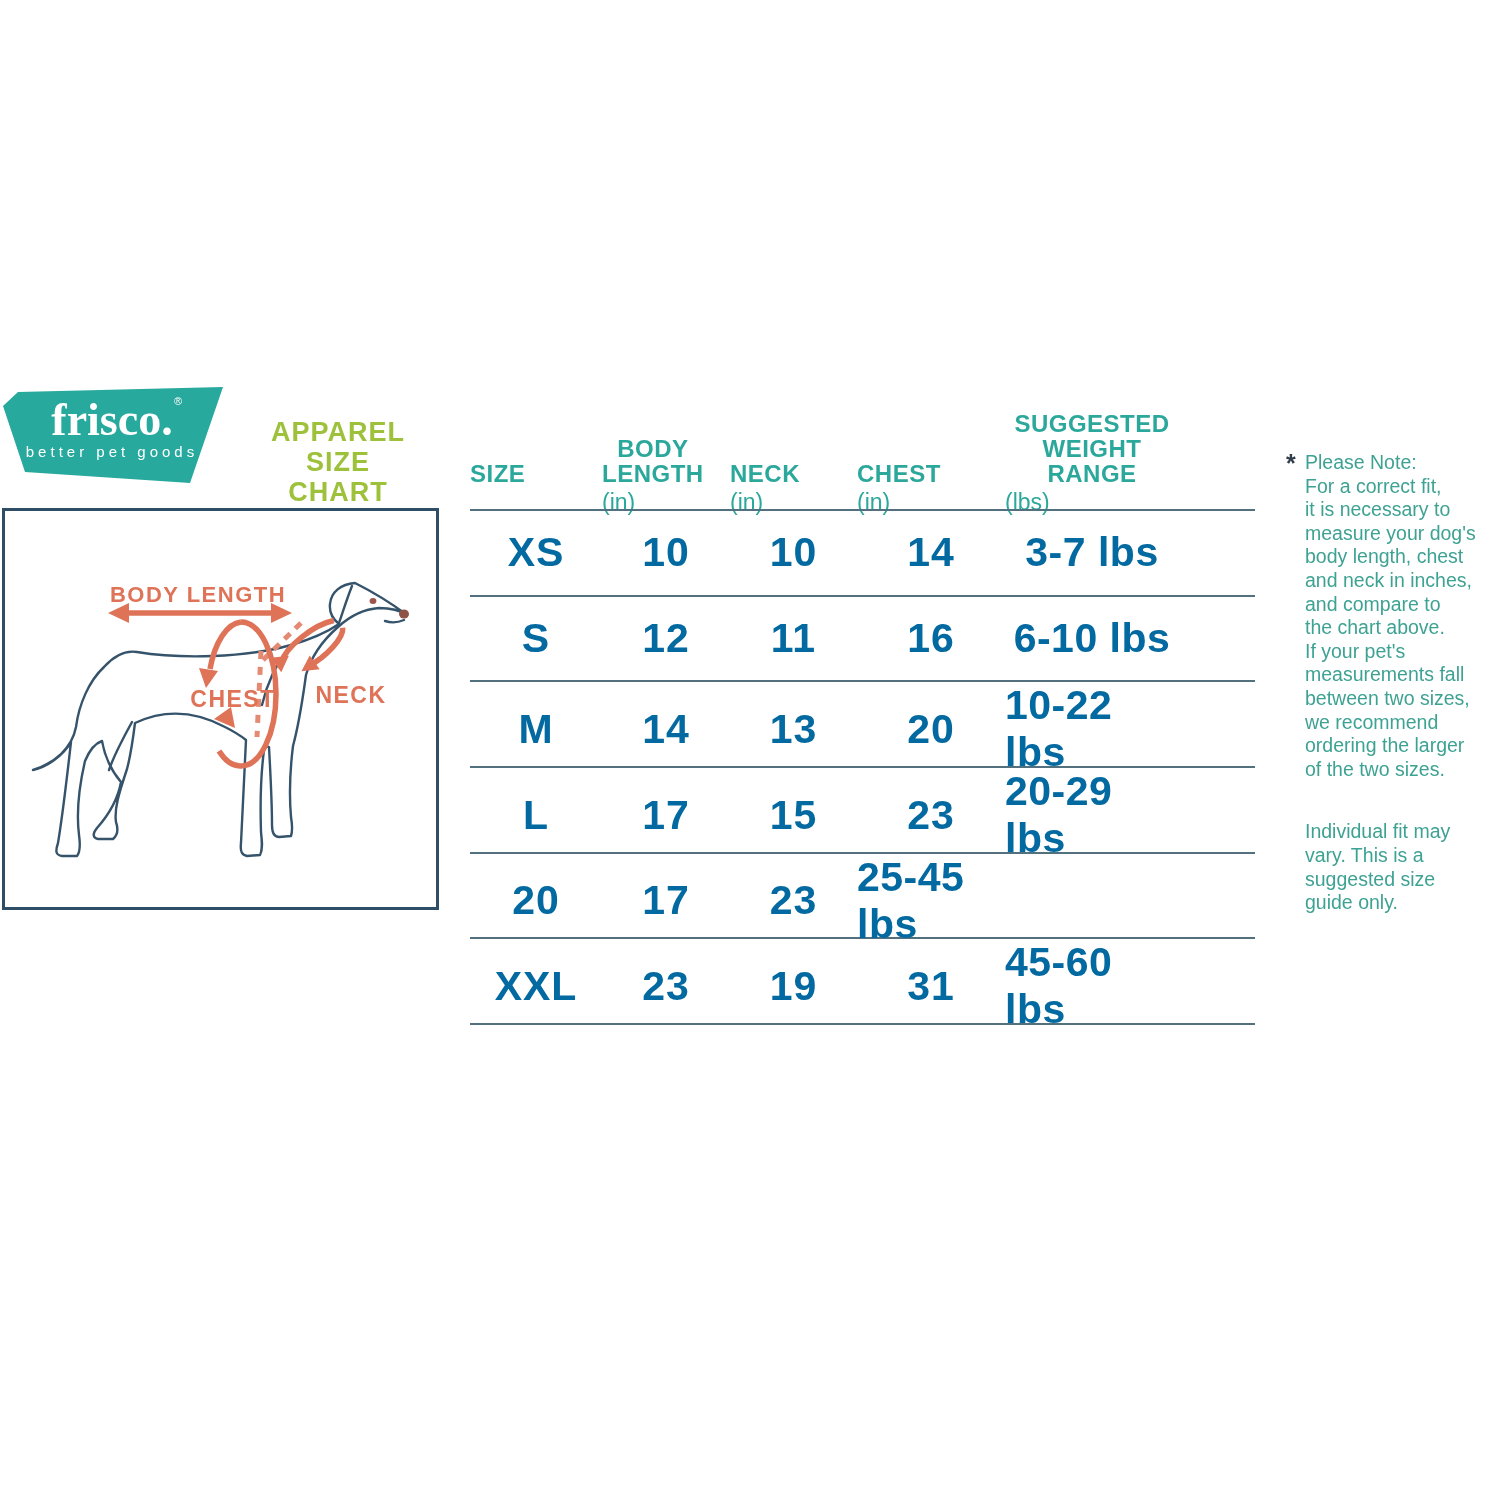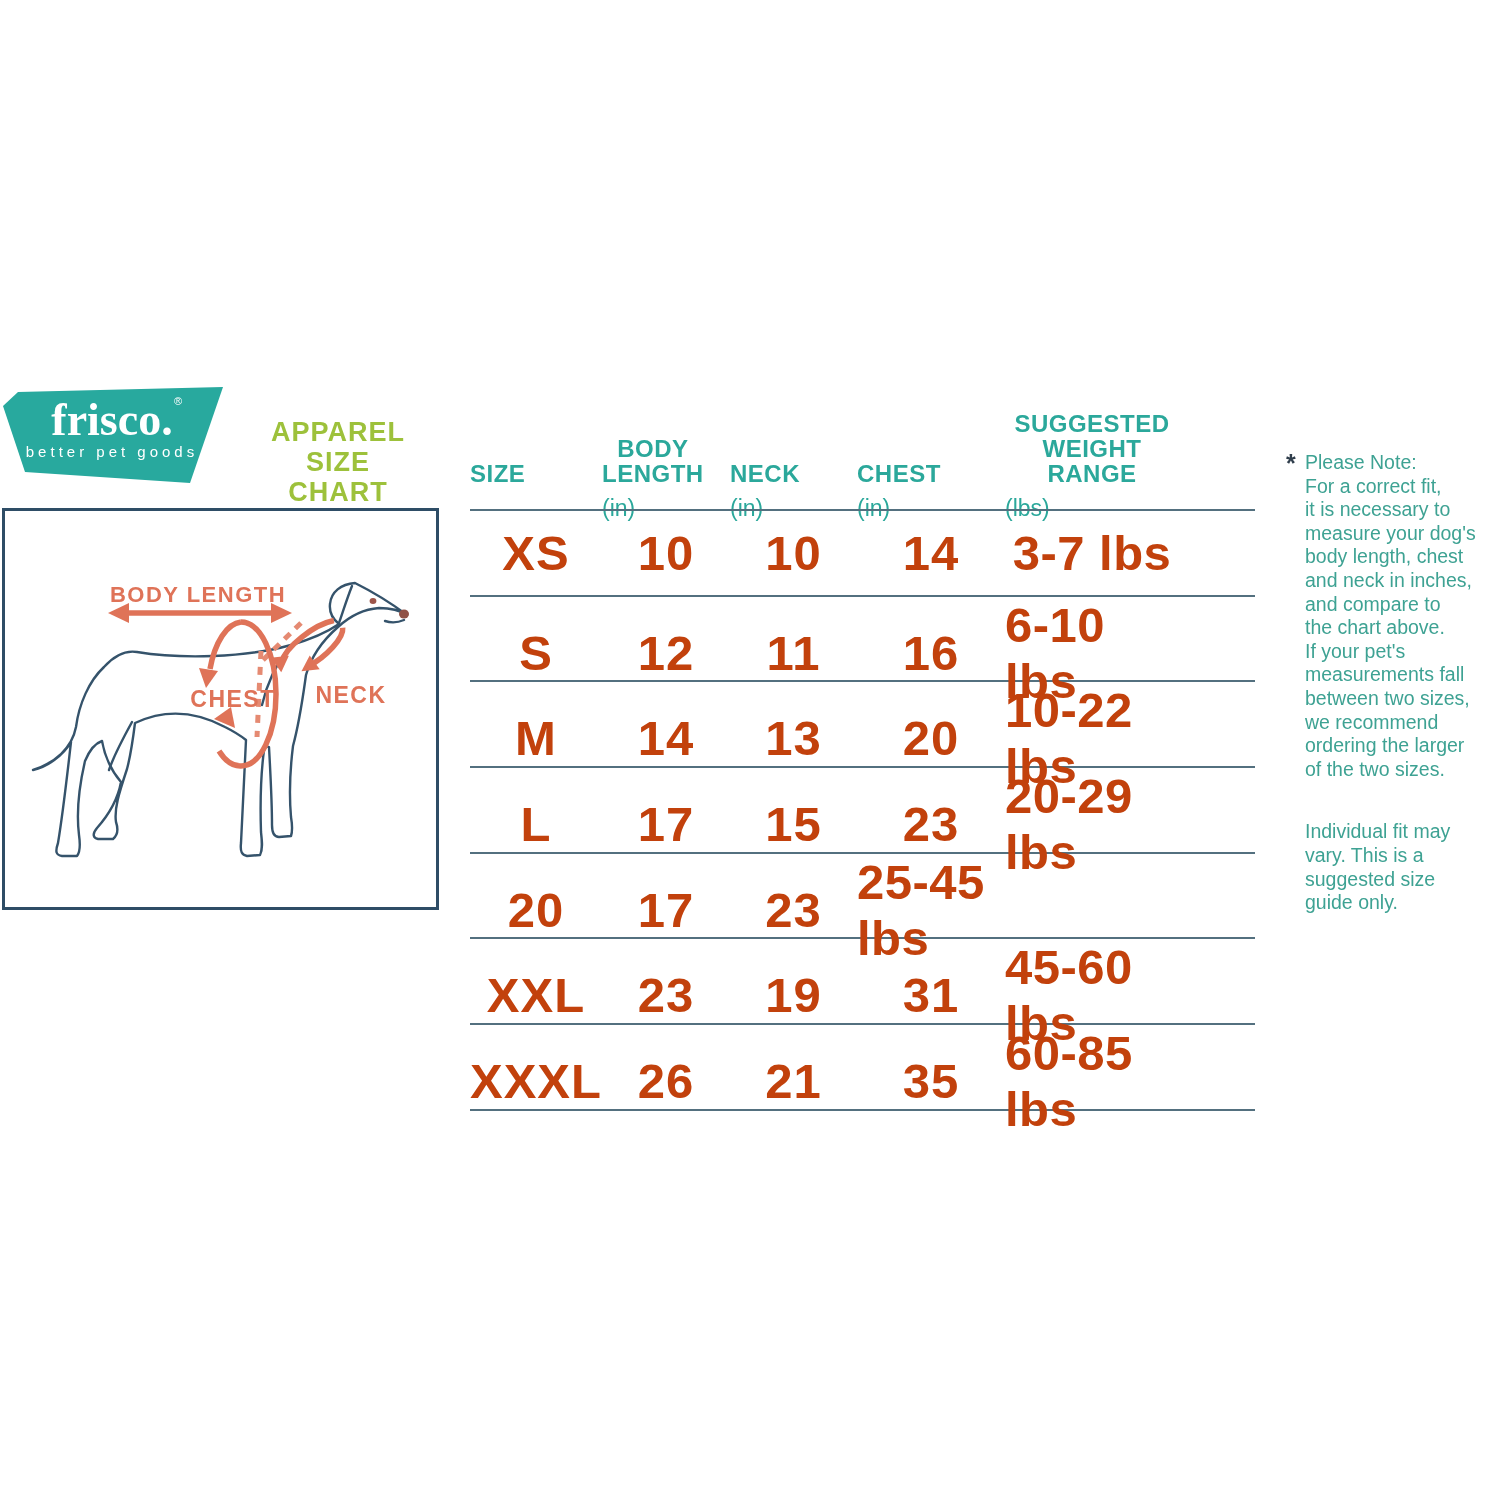--- a/index.html
+++ b/index.html
@@ -28,33 +28,33 @@
     position:absolute;left:470px;top:411px;width:785px;
     display:grid;grid-template-columns:132px 128px 127px 148px 174px 76px;
   }
   .thead .hcell{display:flex;flex-direction:column;justify-content:flex-end;align-items:flex-start;}
   .hname{
     white-space:pre-line;text-align:center;color:#2ba89b;font-weight:bold;
     font-size:24px;line-height:25px;letter-spacing:0.5px;
   }
   .hunit{
     text-align:center;color:#2ba89b;font-weight:normal;font-size:23px;line-height:27px;
-    height:29px;margin-top:9px;
+    height:29px;margin-top:3px;
   }
   .tbody{
     position:absolute;left:470px;top:509px;width:785px;
     border-top:2.5px solid #53707f;
   }
   .trow{
     display:grid;grid-template-columns:132px 128px 127px 148px 174px 76px;
     height:85.7px;box-sizing:border-box;border-bottom:2.5px solid #53707f;
   }
   .tcell{
     display:flex;align-items:center;justify-content:center;
-    color:#c2410c;font-weight:bold;font-size:49px;letter-spacing:1px;
+    color:#0369a1;font-weight:bold;font-size:41px;letter-spacing:1px;
   }
   .tcell.weight{letter-spacing:0.5px;}
   
   .note{
     position:absolute;left:1288px;top:451px;width:212px;
     color:#3ea293;font-size:19.5px;line-height:23.6px;
   }
   .note-inner{position:relative;padding-left:17px;}
   .note-asterisk{
     position:absolute;left:-2px;top:1px;color:#303e4c;font-size:25px;font-weight:bold;
@@ -236,28 +236,20 @@
       <div class="tcell"></div>
     </div>
     <div class="trow">
       <div class="tcell">XXL</div>
       <div class="tcell">23</div>
       <div class="tcell">19</div>
       <div class="tcell">31</div>
       <div class="tcell weight">45-60 lbs</div>
       <div class="tcell"></div>
     </div>
-    <div class="trow">
-      <div class="tcell">XXXL</div>
-      <div class="tcell">26</div>
-      <div class="tcell">21</div>
-      <div class="tcell">35</div>
-      <div class="tcell weight">60-85 lbs</div>
-      <div class="tcell"></div>
-    </div>
   </div>
 
   <div class="note">
     <div class="note-inner">
       <span class="note-asterisk">*</span>
       <div class="note-body">Please Note:
 For a correct fit,
 it is necessary to
 measure your dog's
 body length, chest

